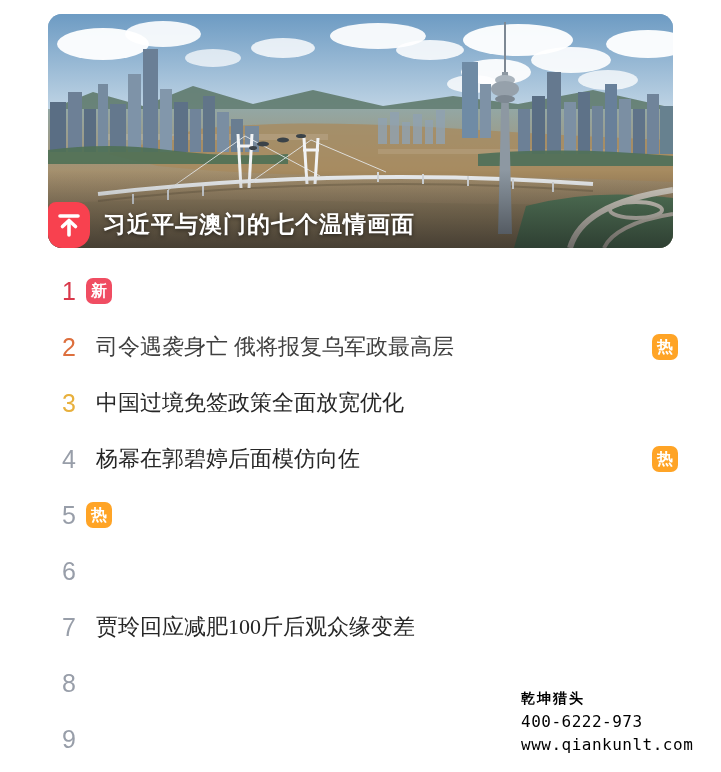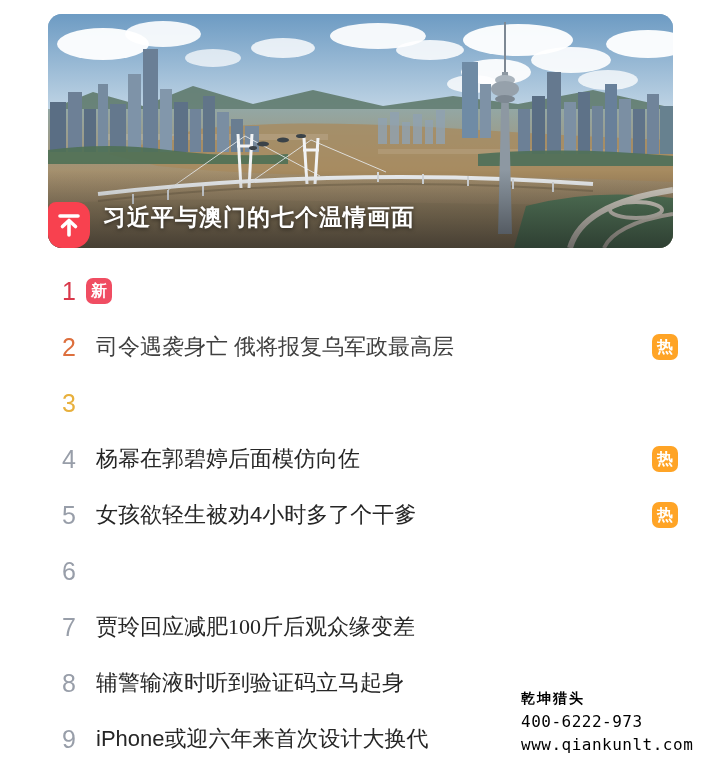--- a/index.html
+++ b/index.html
@@ -13,21 +13,21 @@
     border-radius:14px;overflow:hidden;background:#7fa3c2;
   }
   .hero svg.scene{display:block;width:100%;height:100%;}
   .hero-overlay{
     position:absolute;left:0;right:0;bottom:0;height:78px;
     background:linear-gradient(to top,rgba(10,10,14,.52),rgba(10,10,14,0));
     pointer-events:none;
   }
   .hero-banner{
     position:absolute;left:0;bottom:0;width:100%;
-    display:flex;align-items:flex-start;gap:13px;margin-top:37px;
+    display:flex;align-items:flex-end;gap:13px;margin-top:37px;
   }
   .pin{
     width:42px;height:46px;flex:none;
     border-radius:8px 14px 16px 12px;
     display:flex;align-items:center;justify-content:center;
   }
   .hero-title{
     color:#ffffff;font-size:23px;font-weight:700;letter-spacing:1px;
     text-shadow:0 1px 4px rgba(0,0,0,.6);
     white-space:nowrap;padding-bottom:8px;
@@ -205,55 +205,53 @@
   </div>
 
   <div class="row">
     <span class="rank" style="color: rgb(221, 111, 61);">2</span>
     <span class="title" style="color: #404040;">司令遇袭身亡 俄将报复乌军政最高层</span>
     <span class="badge" style="background: rgb(255, 164, 38);">热</span>
   </div>
 
   <div class="row">
     <span class="rank" style="color: rgb(232, 176, 60);">3</span>
+    <span class="title" style="color: rgb(38, 38, 38);">中国过境免签政策全面放宽优化</span>
     <span class="badge hidden"></span>
   </div>
 
   <div class="row">
     <span class="rank" style="color: rgb(152, 158, 169);">4</span>
     <span class="title" style="color: rgb(38, 38, 38);">杨幂在郭碧婷后面模仿向佐</span>
     <span class="badge" style="background: rgb(255, 164, 38);">热</span>
   </div>
 
   <div class="row">
     <span class="rank" style="color: rgb(152, 158, 169);">5</span>
-    <span class="title" style="color: rgb(38, 38, 38);">女孩欲轻生被劝4小时多了个干爹</span>
     <span class="badge" style="background: rgb(255, 164, 38);">热</span>
   </div>
 
   <div class="row">
     <span class="rank" style="color: rgb(152, 158, 169);">6</span>
     <span class="badge hidden"></span>
   </div>
 
   <div class="row">
     <span class="rank" style="color: rgb(152, 158, 169);">7</span>
     <span class="title" style="color: rgb(38, 38, 38); font-family: Liberation Serif, serif;">贾玲回应减肥100斤后观众缘变差</span>
     <span class="badge hidden"></span>
   </div>
 
   <div class="row">
     <span class="rank" style="color: rgb(152, 158, 169);">8</span>
-    <span class="title" style="color: rgb(38, 38, 38);">辅警输液时听到验证码立马起身</span>
     <span class="badge hidden"></span>
   </div>
 
   <div class="row">
     <span class="rank" style="color: rgb(152, 158, 169);">9</span>
-    <span class="title" style="color: rgb(38, 38, 38);">iPhone或迎六年来首次设计大换代</span>
     <span class="badge hidden"></span>
   </div>
 </div>
 
 <div class="watermark">
   <div class="wm-name">乾坤猎头</div>
   <div class="wm-phone">400-6222-973</div>
   <div class="wm-site">www.qiankunlt.com</div>
 </div>
 

